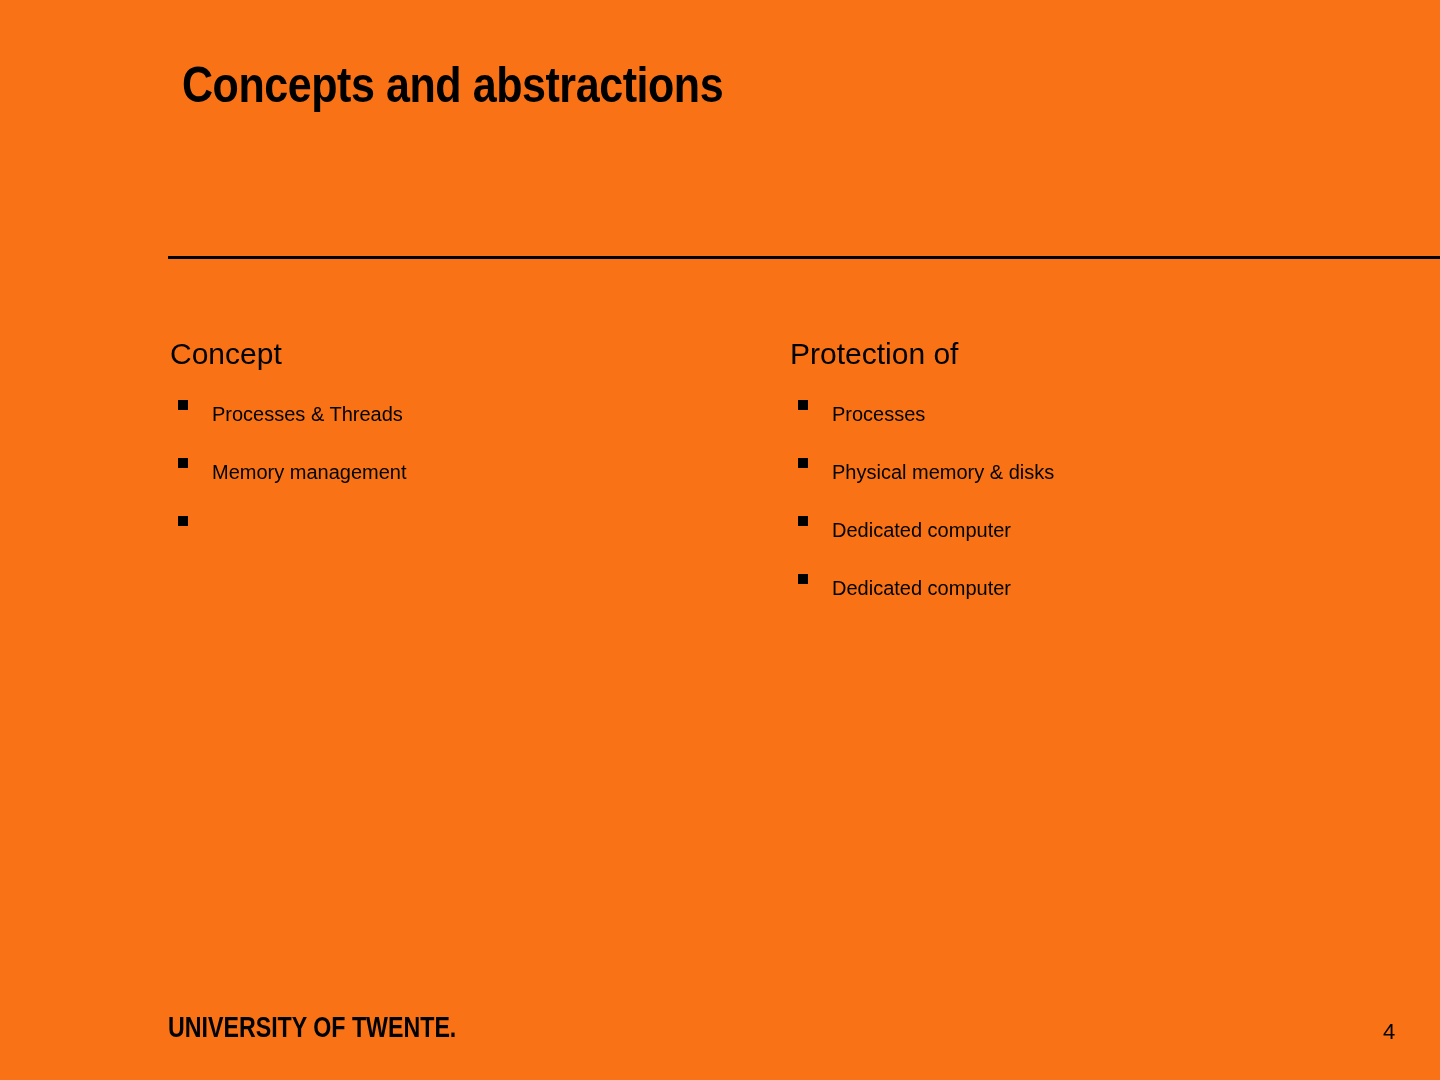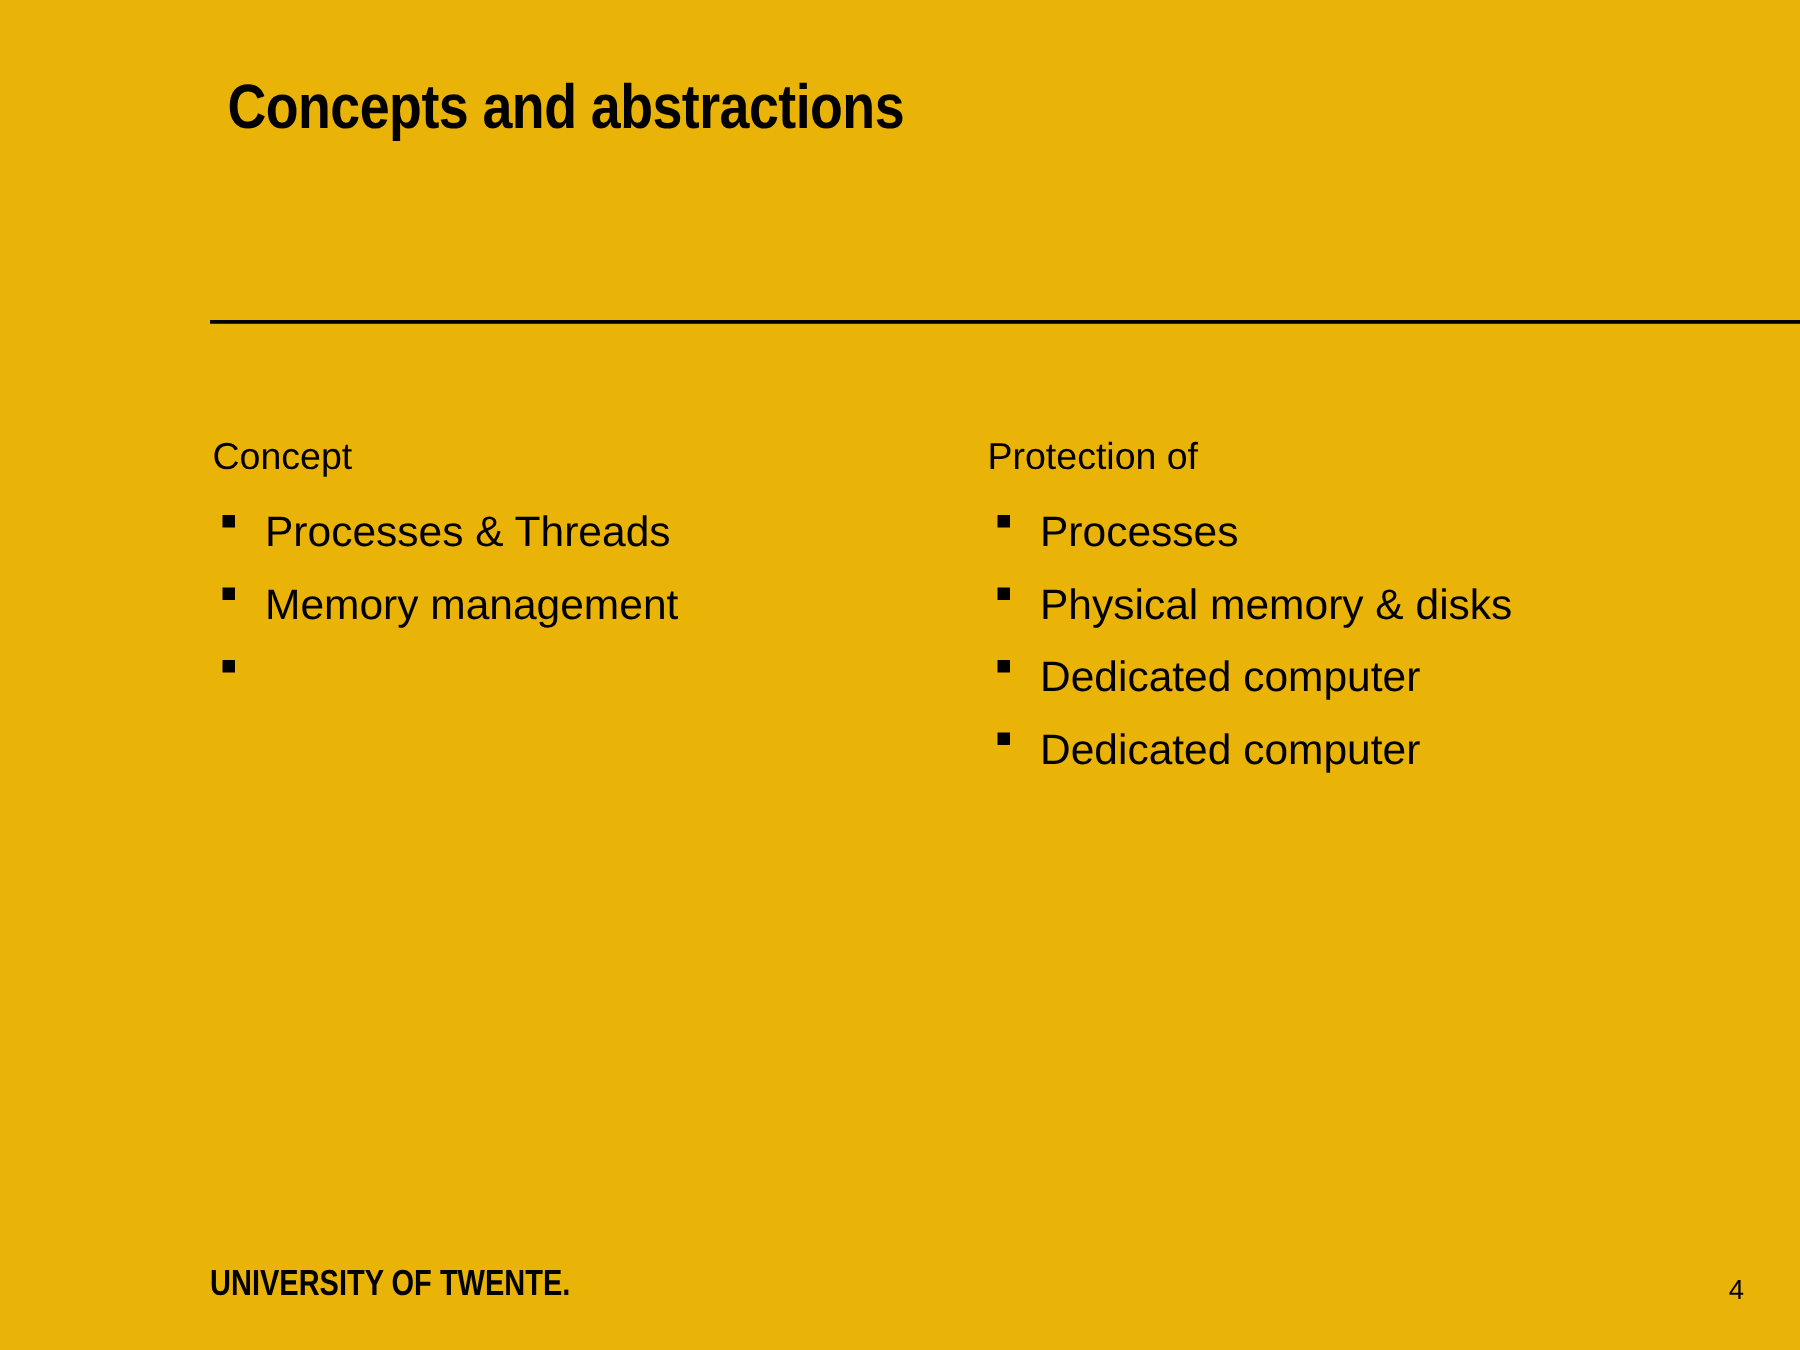--- a/index.html
+++ b/index.html
@@ -4,21 +4,21 @@
 <style>
   html, body {
     margin: 0;
     padding: 0;
     background: #ffffff;
   }
   .slide {
     position: relative;
     width: 1440px;
     height: 1080px;
-    background: #eab308;
+    background: #f97316;
     overflow: hidden;
     font-family: "Liberation Sans", sans-serif;
     color: #000000;
   }
   .title {
     position: absolute;
     left: 182px;
     top: 56px;
     margin: 0;
     font-size: 50px;
@@ -32,40 +32,40 @@
   .rule {
     position: absolute;
     left: 168px;
     right: 0;
     top: 256px;
     height: 3px;
     background: #000000;
   }
   .col {
     position: absolute;
-    top: 346px;
+    top: 334px;
   }
   .col-left  { left: 170px; width: 600px; }
   .col-right { left: 790px; width: 580px; }
   .col-header {
     font-size: 30px;
     font-weight: 400;
     line-height: 40px;
     margin: 0 0 14px 0;
     color: #000000;
   }
   ul.bullets {
     list-style: none;
     margin: 0;
     padding: 0;
   }
   li.bullet-item {
     position: relative;
     padding-left: 42px;
-    font-size: 34px;
+    font-size: 20px;
     line-height: 52px;
     margin-bottom: 6px;
     color: #000000;
   }
   .sq {
     position: absolute;
     left: 8px;
     top: 12px;
     width: 10px;
     height: 10px;

